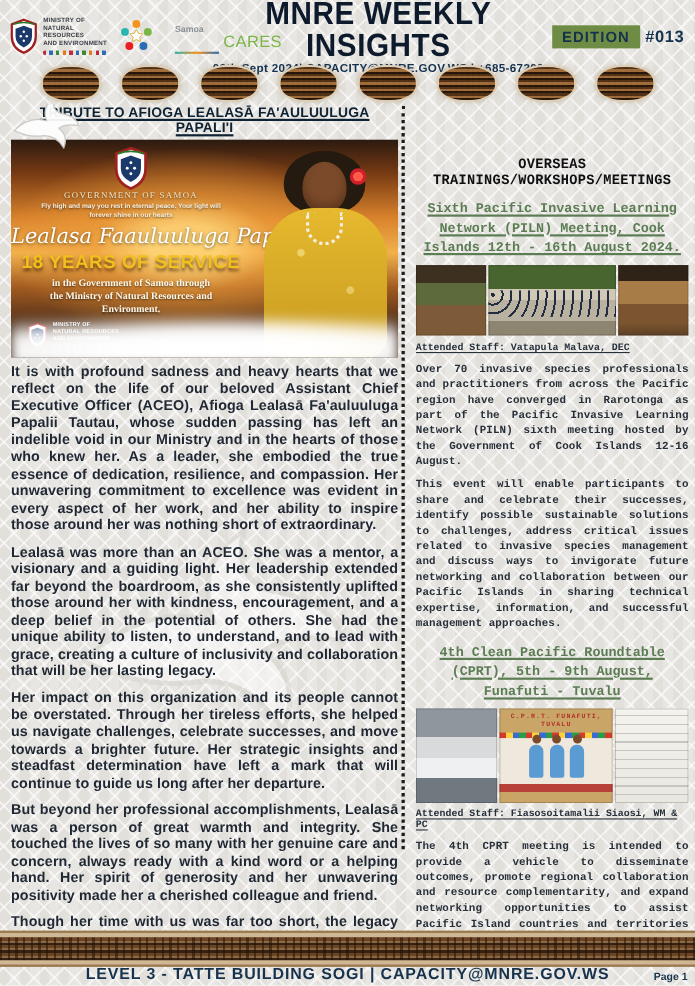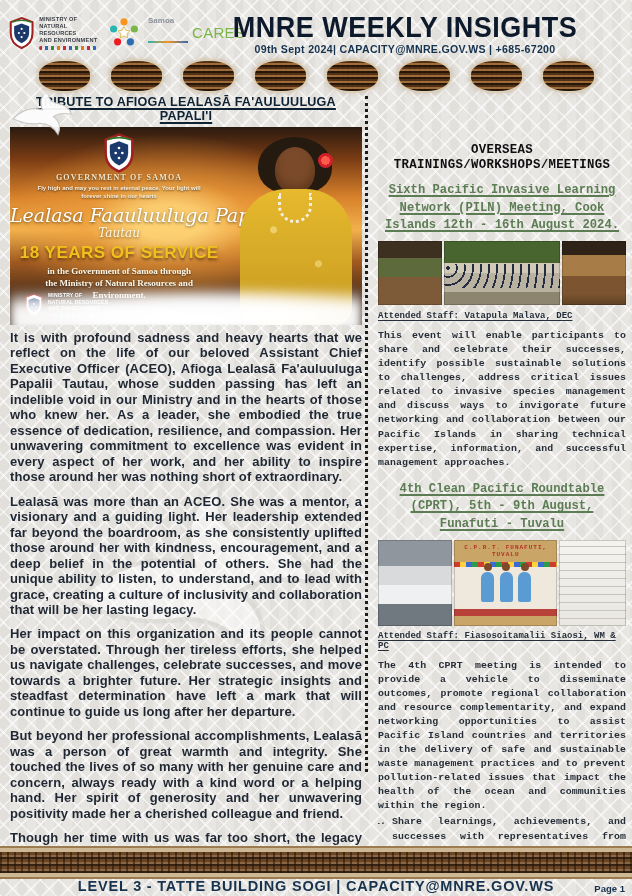--- a/index.html
+++ b/index.html
@@ -15,21 +15,21 @@
       repeating-linear-gradient(90deg, rgba(175,170,162,.10) 0 9px, transparent 9px 18px);
   }
 
   
   .header{ position:absolute; top:6px; left:8px; right:8px; height:54px; display:flex; align-items:center; }
   .logos{ display:flex; align-items:center; gap:8px; width:178px; flex:0 0 auto; }
   .mnre-logo{ display:flex; align-items:center; gap:4px; }
   .logo-text{ font-size:5.6px; font-weight:700; color:#3a3f45; white-space:pre-line; line-height:1.25; letter-spacing:.2px; }
   .logo-dots{ width:58px; height:4px; margin-top:2px;
     background:repeating-linear-gradient(90deg,#c02a3a 0 3px,transparent 3px 6px,#2b6cb5 6px 9px,transparent 9px 12px,#3a8a3a 12px 15px,transparent 15px 18px,#e07a1f 18px 21px,transparent 21px 24px); border-radius:2px;}
-  .cares-logo{ display:flex; align-items:flex-start; gap:8px; }
+  .cares-logo{ display:flex; align-items:flex-end; gap:19px; }
   .cares-text .t1{ font-size:8px; font-weight:700; color:#8a9097; line-height:1; }
   .cares-text .t2{ font-size:15px; font-weight:400; color:#7ab648; line-height:1; letter-spacing:.3px;padding-left:44px; }
   .cares-text .t3{ width:40px; height:2px; margin-top:1px; background:linear-gradient(90deg,#2bb5b0,#f7941d,#2b6cb5); }
 
   .masthead{ flex:1; text-align:center; padding-top:2px; }
   .masthead .title{ font-size:27px; font-weight:900; color:#0c1a2b; letter-spacing:.5px; line-height:1; transform:scaleY(1.08); }
   .masthead .subtitle{ font-size:10.6px; font-weight:800; color:#14324e; letter-spacing:.3px; margin-top:2px; }
 
   .edition{ flex:0 0 auto; display:flex; align-items:center; gap:5px; padding-right:2px; }
   .edition .box{ background:#6e8c44; color:#14324e; font-weight:800; font-size:13.5px; letter-spacing:1px; padding:3px 9px; }
@@ -55,21 +55,21 @@
   .dove-small{ position:absolute; left:-6px; top:-10px; width:72px; z-index:3; opacity:.95; }
   .dove-watermark{ position:absolute; left:30px; top:370px; width:290px; opacity:.5; z-index:0; }
 
   .memorial{ position:relative; margin-top:4px; height:198px; overflow:hidden; z-index:1;
     background:
       radial-gradient(ellipse at 45% 48%, rgba(255,214,120,.85) 0 12%, rgba(240,160,60,.55) 30%, transparent 60%),
       linear-gradient(180deg,#2b1a10 0%, #7a3c14 16%, #d9832c 36%, #f2b14c 52%, #a05a20 68%, #4a2c18 86%, #2b1a10 100%);
   }
   .mem-left{ position:absolute; left:0; top:0; width:62%; height:100%; text-align:center; color:#fff; z-index:2; }
   .mem-crest{ margin:6px auto 0; display:block; }
-  .mem-gov{ font-family:"Liberation Serif", serif; font-size:8px; font-weight:700; letter-spacing:1.2px; color:#f3e6c8; text-shadow:0 1px 2px rgba(0,0,0,.6); }
+  .mem-gov{ font-family:"Liberation Serif", serif; font-size:8px; font-weight:400; letter-spacing:1.2px; color:#f3e6c8; text-shadow:0 1px 2px rgba(0,0,0,.6); }
   .mem-blessing{ font-size:6px; font-weight:600; color:#f7efe0; width:84%; margin:2px auto 0; line-height:1.35; text-shadow:0 1px 2px rgba(0,0,0,.6); }
   .mem-name{ font-family:"DejaVu Serif", serif; font-style:italic; font-size:19px; color:#fff; margin-top:4px; text-shadow:0 1px 3px rgba(0,0,0,.55); white-space:nowrap; }
   .mem-name2{ font-family:"DejaVu Serif", serif; font-style:italic; font-size:12px; color:#fdf6e4; text-shadow:0 1px 3px rgba(0,0,0,.5); }
   .mem-service{ font-size:17px; font-weight:900; color:#f2c01d; letter-spacing:.5px; margin-top:3px; text-shadow:0 2px 3px rgba(60,30,0,.7); }
   .mem-sub{ font-family:"Liberation Serif", serif; font-size:9px; font-weight:700; color:#fdf8ea; width:72%; margin:3px auto 0; line-height:1.3; text-shadow:0 1px 2px rgba(0,0,0,.6); }
   .mem-logo{ position:absolute; left:14px; bottom:8px; display:flex; align-items:center; gap:4px; text-align:left; z-index:3; }
   .mem-logo .logo-text{ color:#fff; font-size:5px; text-shadow:0 1px 1px rgba(0,0,0,.7); }
 
   .portrait{ position:absolute; right:4px; bottom:0; width:126px; height:188px; z-index:2; }
   .hair{ position:absolute; left:26px; top:0; width:74px; height:58px; background:#241a10; border-radius:50% 50% 45% 45%; }
@@ -177,20 +177,24 @@
           <div class="t3"></div>
         </div>
       </div>
     </div>
 
     <div class="masthead">
       <div class="title">MNRE WEEKLY INSIGHTS</div>
       <div class="subtitle">09th Sept 2024| CAPACITY@MNRE.GOV.WS | +685-67200</div>
     </div>
 
+    <div class="edition">
+      <span class="box">EDITION</span>
+      <span class="num">#013</span>
+    </div>
   </div>
 
   <div class="ovals">
     <div class="oval"></div>
     <div class="oval"></div>
     <div class="oval"></div>
     <div class="oval"></div>
     <div class="oval"></div>
     <div class="oval"></div>
     <div class="oval"></div>
@@ -212,21 +216,20 @@
           <path d="M20 10 L31 14 V24 Q31 34 20 39 Q9 34 9 24 V14 Z" fill="#1b3a6b"></path>
           <circle cx="20" cy="18" r="1.6" fill="#fff"></circle>
             <circle cx="16" cy="24" r="1.6" fill="#fff"></circle>
           <circle cx="24" cy="24" r="1.6" fill="#fff"></circle>
             <circle cx="20" cy="30" r="1.6" fill="#fff"></circle>
           <path d="M6 8 Q20 3 34 8" fill="none" stroke="#2a7a2a" stroke-width="2"></path>
         </svg>
         <div class="mem-gov">GOVERNMENT OF SAMOA</div>
         <div class="mem-blessing">Fly high and may you rest in eternal peace. Your light will forever shine in our hearts</div>
         <div class="mem-name">Lealasa Faauluuluga Papalii</div>
-        <div class="mem-name2">Tautau</div>
         <div class="mem-service">18 YEARS OF SERVICE</div>
         <div class="mem-sub">in the Government of Samoa through the Ministry of Natural Resources and Environment.</div>
       </div>
       <div class="portrait">
         <div class="hair"></div>
         <div class="face"></div>
         <div class="flower"></div>
         <div class="dress"></div>
         <div class="necklace"></div>
       </div>
@@ -266,20 +269,21 @@
   <div class="right-col">
     <div class="section-title">OVERSEAS TRAININGS/WORKSHOPS/MEETINGS</div>
 
     <a class="article-heading">Sixth Pacific Invasive Learning Network (PILN) Meeting,  Cook Islands 12th - 16th August 2024.</a>
     <div class="photo-row piln-row">
       <div class="pp1"></div>
       <div class="pp2"></div>
       <div class="pp3"></div>
     </div>
     <span class="attended">Attended Staff: Vatapula Malava, DEC</span>
+    <p>Over 70 invasive species professionals and practitioners from across the Pacific region have converged in Rarotonga as part of the Pacific Invasive Learning Network (PILN) sixth meeting hosted by the Government of Cook Islands 12-16 August.</p>
     <p>This event will enable participants to share and celebrate their successes, identify possible sustainable solutions to challenges, address critical issues related to invasive species management and discuss ways to invigorate future networking and collaboration between our Pacific Islands in sharing technical expertise, information, and successful management approaches.</p>
 
     <a class="article-heading">4th Clean Pacific Roundtable (CPRT), 5th - 9th August, Funafuti - Tuvalu</a>
     <div class="photo-row cprt-row">
       <div class="pc1"></div>
       <div class="pc2">
         <span class="banner-text">C.P.R.T.  FUNAFUTI, TUVALU</span>
         <span class="fig f1"></span>
         <span class="fig f2"></span>
         <span class="fig f3"></span>

